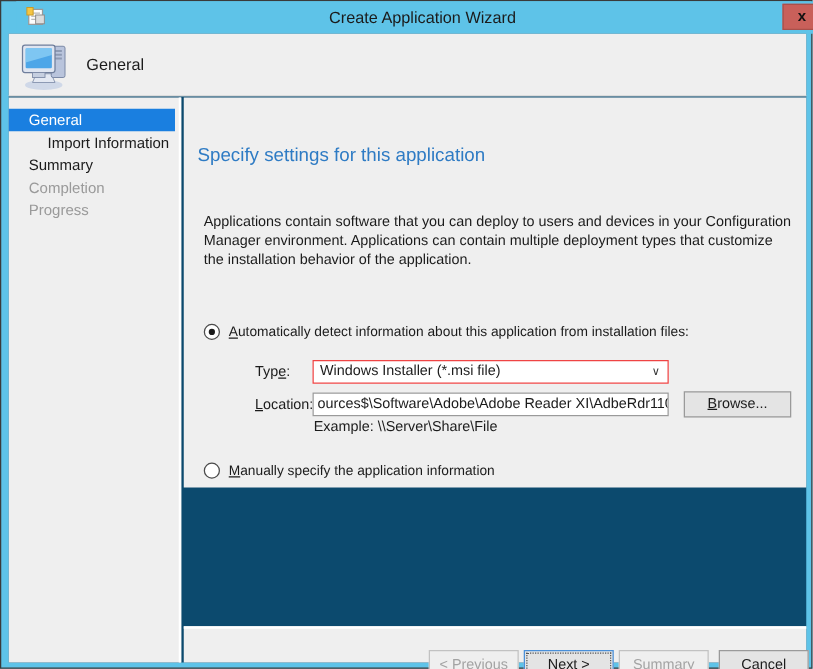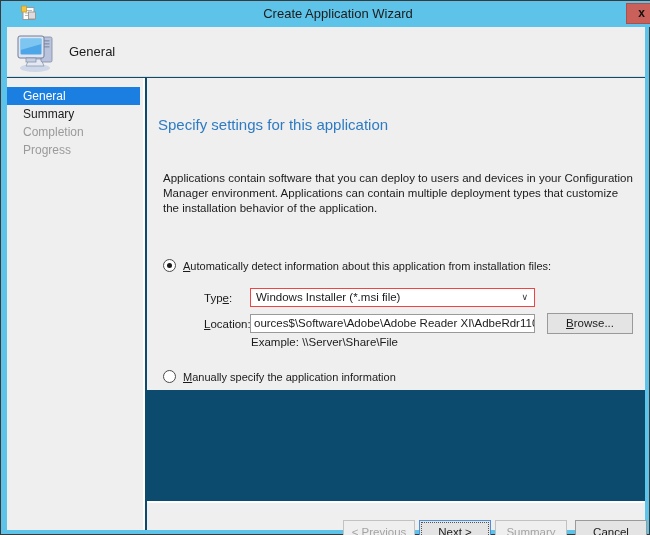--- a/index.html
+++ b/index.html
@@ -320,20 +320,23 @@
           <rect x="11" y="27" width="10" height="4" fill="#c6cfe0" stroke="#7b89a6" stroke-width="0.7"></rect>
         </svg>
       </span>
       <div id="banner-title">General</div>
     </div>
 
     <div id="sidebar">
       <div class="nav-item selected">
         <span>General</span>
       </div>
+      <div class="nav-item indent">
+        <span>Import Information</span>
+      </div>
       <div class="nav-item">
         <span>Summary</span>
       </div>
       <div class="nav-item disabled">
         <span>Completion</span>
       </div>
       <div class="nav-item disabled">
         <span>Progress</span>
       </div>
     </div>

